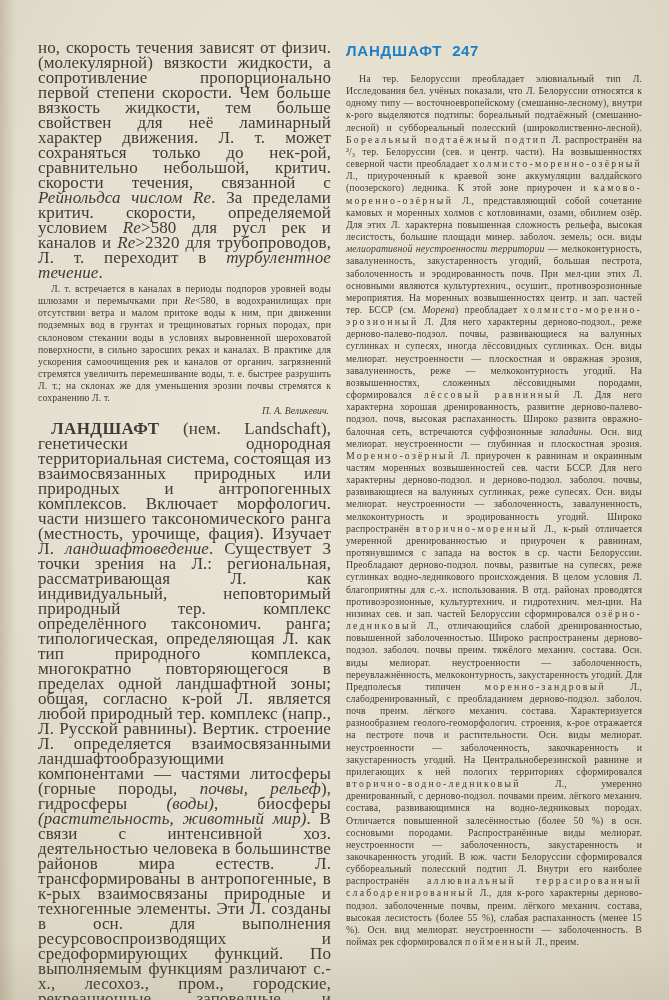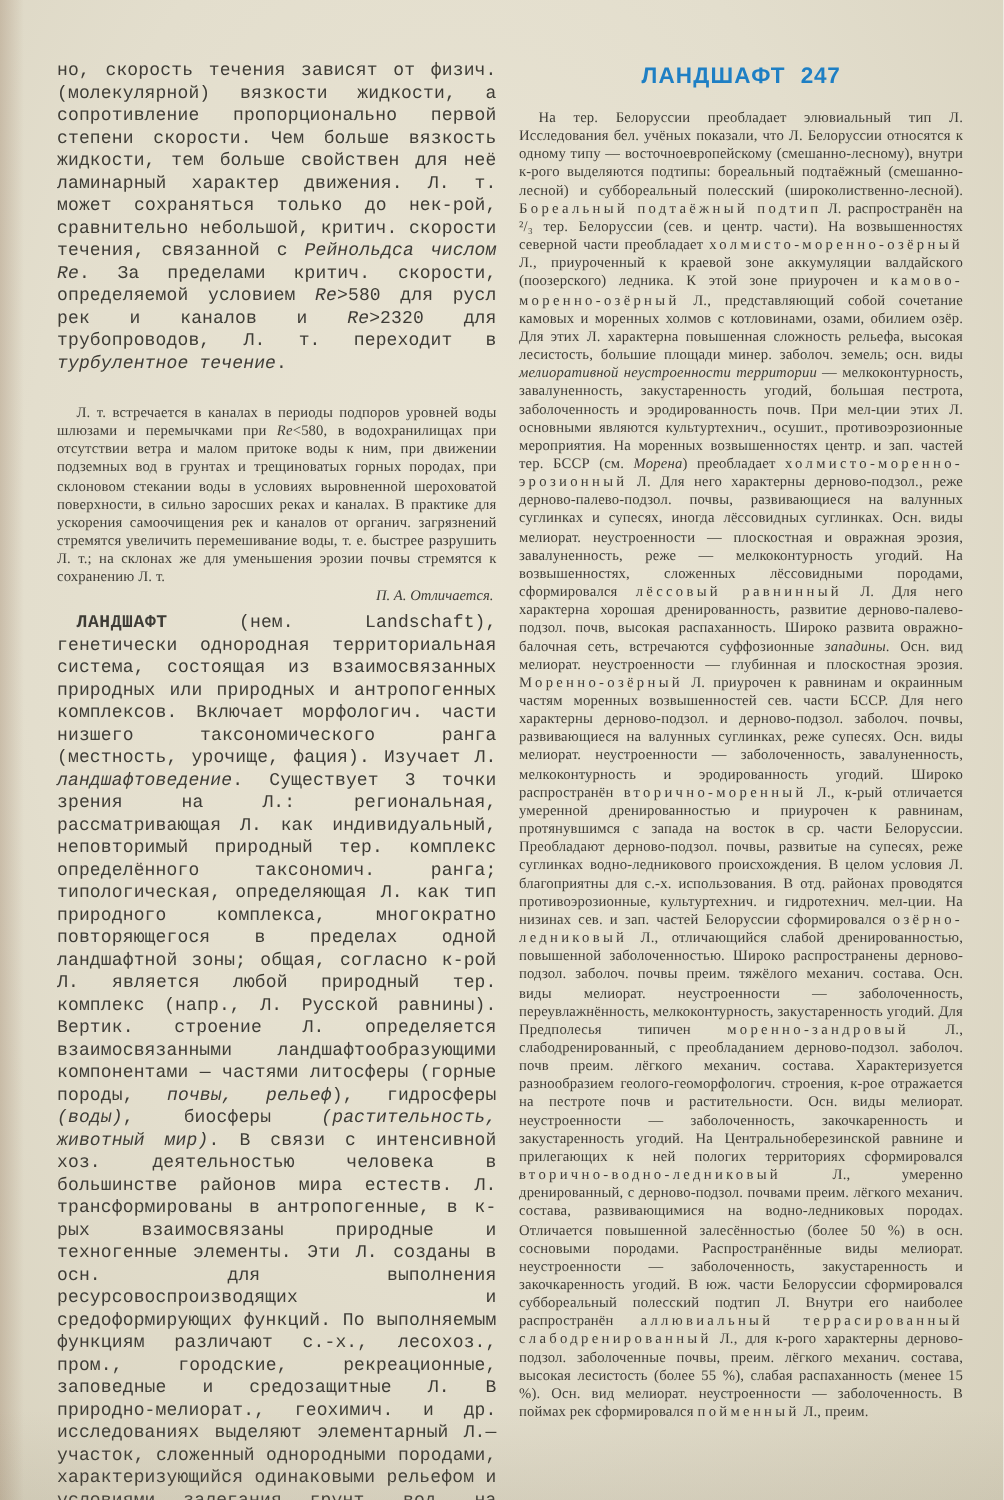--- a/index.html
+++ b/index.html
@@ -17,59 +17,58 @@
   }
   body::after{ 
     content:"";position:absolute;left:0;right:0;bottom:0;height:60px;
     background:linear-gradient(0deg, rgba(120,110,85,0.10), rgba(120,110,85,0));
     pointer-events:none;
   }
   .col{position:absolute;top:40px;}
   .col-left{left:38px;width:293px;}
   .col-right{left:346px;width:296px;}
   .body-text{
-    font-size:12px;line-height:15px;text-align:justify;
+    font-size:17px;line-height:15px;text-align:justify;
     letter-spacing:0.1px;
-    font-family:Liberation Mono, monospace;
   }
   .petit{
     font-size:9.8px;line-height:12.15px;text-align:justify;
     letter-spacing:0.1px;
   }
   p{margin:0;}
   .indent{text-indent:13px;}
-  .gap-top{margin-top:20px;}
+  .gap-top{margin-top:3px;}
   .sig{
     font-size:9.8px;line-height:12.15px;text-align:right;
     font-style:italic;margin:0 2px 4px 0;
   }
   .i{font-style:italic;}
   .b{font-weight:bold;letter-spacing:0.4px;}
   .sp{letter-spacing:2.2px;font-family:Liberation Serif, serif;}
   .page-header{
-    text-align:center;
+    text-align:left;
     font-family:"Liberation Sans", sans-serif;
     font-weight:bold;
     color:#1e7fc4;
     font-size:15px;line-height:17px;
     letter-spacing:0.8px;
     margin:2px 0 14px 0;
     white-space:nowrap;
   }
   .page-header .num{margin-left:10px;letter-spacing:0.5px;}
 </style>
 </head>
 <body>
 
 <div class="col col-left">
   <p class="body-text"><span>но, скорость течения зависят от физич. (молекулярной) вязкости жидкости, а сопротивление пропорционально первой степени скорости. Чем больше вязкость жидкости, тем больше свойствен для неё ламинарный характер движения. Л. т. может сохраняться только до нек-рой, сравнительно небольшой, критич. скорости течения, связанной с </span><span class="i">Рейнольдса числом Re</span><span>. За пределами критич. скорости, определяемой условием </span><span class="i">Re</span><span>&gt;580 для русл рек и каналов и </span><span class="i">Re</span><span>&gt;2320 для трубопроводов, Л. т. переходит в </span><span class="i">турбулентное течение</span><span>.</span></p>
 
   <p class="petit indent gap-top"><span>Л. т. встречается в каналах в периоды подпоров уровней воды шлюзами и перемычками при </span><span class="i">Re</span><span>&lt;580, в водохранилищах при отсутствии ветра и малом притоке воды к ним, при движении подземных вод в грунтах и трещиноватых горных породах, при склоновом стекании воды в условиях выровненной шероховатой поверхности, в сильно заросших реках и каналах. В практике для ускорения самоочищения рек и каналов от органич. загрязнений стремятся увеличить перемешивание воды, т. е. быстрее разрушить Л. т.; на склонах же для уменьшения эрозии почвы стремятся к сохранению Л. т.</span></p>
 
-  <p class="sig">П. А. Отличается.</p>
+  <p class="sig">П. А. Великевич.</p>
 
   <p class="body-text indent"><span class="b">ЛАНДШАФТ</span><span> (нем. Landschaft), генетически однородная территориальная система, состоящая из взаимосвязанных природных или природных и антропогенных комплексов. Включает морфологич. части низшего таксономического ранга (местность, урочище, фация). Изучает Л. </span><span class="i">ландшафтоведение</span><span>. Существует 3 точки зрения на Л.: региональная, рассматривающая Л. как индивидуальный, неповторимый природный тер. комплекс определённого таксономич. ранга; типологическая, определяющая Л. как тип природного комплекса, многократно повторяющегося в пределах одной ландшафтной зоны; общая, согласно к-рой Л. является любой природный тер. комплекс (напр., Л. Русской равнины). Вертик. строение Л. определяется взаимосвязанными ландшафтообразующими компонентами — частями литосферы (горные породы, </span><span class="i">почвы, рельеф</span><span>), гидросферы </span><span class="i">(воды)</span><span>, биосферы </span><span class="i">(растительность, животный мир)</span><span>. В связи с интенсивной хоз. деятельностью человека в большинстве районов мира естеств. Л. трансформированы в антропогенные, в к-рых взаимосвязаны природные и техногенные элементы. Эти Л. созданы в осн. для выполнения ресурсовоспроизводящих и средоформирующих функций. По выполняемым функциям различают с.-х., лесохоз., пром., городские, рекреационные, заповедные и средозащитные Л. В природно-мелиорат., геохимич. и др. исследованиях выделяют элементарный Л.— участок, сложенный однородными породами, характеризующийся одинаковыми рельефом и условиями залегания грунт. вод, на территории к-рого сохраняется одинаковый характер растит. ассоциаций и один тип почв. Для мелиорат. целей используют разделение элементарных Л. на 3 типа: элювиальные (формируются на возвышенных элементах рельефа, в них преобладают процессы выноса вещества с водными потоками и перемещения твёрдых частиц сверху вниз), субаквальные (формируются в понижениях рельефа, в них преобладают процессы накопления вещества </span><span class="i">наносами</span><span>), супераквальные (занимают промежуточ. положение, в них происходит и поступление, и вынос вещества).</span></p>
 </div>
 
 <div class="col col-right">
   <div class="page-header">
     <span class="ttl">ЛАНДШАФТ</span><span class="num">247</span>
   </div>
 
   <p class="petit indent"><span>На тер. Белоруссии преобладает элювиальный тип Л. Исследования бел. учёных показали, что Л. Белоруссии относятся к одному типу — восточноевропейскому (смешанно-лесному), внутри к-рого выделяются подтипы: бореальный подтаёжный (смешанно-лесной) и суббореальный полесский (широколиственно-лесной). </span><span class="sp">Бореальный подтаёжный подтип</span><span> Л. распространён на ²/₃ тер. Белоруссии (сев. и центр. части). На возвышенностях северной части преобладает </span><span class="sp">холмисто-моренно-озёрный</span><span> Л., приуроченный к краевой зоне аккумуляции валдайского (поозерского) ледника. К этой зоне приурочен и </span><span class="sp">камово-моренно-озёрный</span><span> Л., представляющий собой сочетание камовых и моренных холмов с котловинами, озами, обилием озёр. Для этих Л. характерна повышенная сложность рельефа, высокая лесистость, большие площади минер. заболоч. земель; осн. виды </span><span class="i">мелиоративной неустроенности территории</span><span> — мелкоконтурность, завалуненность, закустаренность угодий, большая пестрота, заболоченность и эродированность почв. При мел-ции этих Л. основными являются культуртехнич., осушит., противоэрозионные мероприятия. На моренных возвышенностях центр. и зап. частей тер. БССР (см. </span><span class="i">Морена</span><span>) преобладает </span><span class="sp">холмисто-моренно-эрозионный</span><span> Л. Для него характерны дерново-подзол., реже дерново-палево-подзол. почвы, развивающиеся на валунных суглинках и супесях, иногда лёссовидных суглинках. Осн. виды мелиорат. неустроенности — плоскостная и овражная эрозия, завалуненность, реже — мелкоконтурность угодий. На возвышенностях, сложенных лёссовидными породами, сформировался </span><span class="sp">лёссовый равнинный</span><span> Л. Для него характерна хорошая дренированность, развитие дерново-палево-подзол. почв, высокая распаханность. Широко развита овражно-балочная сеть, встречаются суффозионные </span><span class="i">западины</span><span>. Осн. вид мелиорат. неустроенности — глубинная и плоскостная эрозия. </span><span class="sp">Моренно-озёрный</span><span> Л. приурочен к равнинам и окраинным частям моренных возвышенностей сев. части БССР. Для него характерны дерново-подзол. и дерново-подзол. заболоч. почвы, развивающиеся на валунных суглинках, реже супесях. Осн. виды мелиорат. неустроенности — заболоченность, завалуненность, мелкоконтурность и эродированность угодий. Широко распространён </span><span class="sp">вторично-моренный</span><span> Л., к-рый отличается умеренной дренированностью и приурочен к равнинам, протянувшимся с запада на восток в ср. части Белоруссии. Преобладают дерново-подзол. почвы, развитые на супесях, реже суглинках водно-ледникового происхождения. В целом условия Л. благоприятны для с.-х. использования. В отд. районах проводятся противоэрозионные, культуртехнич. и гидротехнич. мел-ции. На низинах сев. и зап. частей Белоруссии сформировался </span><span class="sp">озёрно-ледниковый</span><span> Л., отличающийся слабой дренированностью, повышенной заболоченностью. Широко распространены дерново-подзол. заболоч. почвы преим. тяжёлого механич. состава. Осн. виды мелиорат. неустроенности — заболоченность, переувлажнённость, мелкоконтурность, закустаренность угодий. Для Предполесья типичен </span><span class="sp">моренно-зандровый</span><span> Л., слабодренированный, с преобладанием дерново-подзол. заболоч. почв преим. лёгкого механич. состава. Характеризуется разнообразием геолого-геоморфологич. строения, к-рое отражается на пестроте почв и растительности. Осн. виды мелиорат. неустроенности — заболоченность, закочкаренность и закустаренность угодий. На Центральноберезинской равнине и прилегающих к ней пологих территориях сформировался </span><span class="sp">вторично-водно-ледниковый</span><span> Л., умеренно дренированный, с дерново-подзол. почвами преим. лёгкого механич. состава, развивающимися на водно-ледниковых породах. Отличается повышенной залесённостью (более 50 %) в осн. сосновыми породами. Распространённые виды мелиорат. неустроенности — заболоченность, закустаренность и закочкаренность угодий. В юж. части Белоруссии сформировался суббореальный полесский подтип Л. Внутри его наиболее распространён </span><span class="sp">аллювиальный террасированный слабодренированный</span><span> Л., для к-рого характерны дерново-подзол. заболоченные почвы, преим. лёгкого механич. состава, высокая лесистость (более 55 %), слабая распаханность (менее 15 %). Осн. вид мелиорат. неустроенности — заболоченность. В поймах рек сформировался </span><span class="sp">пойменный</span><span> Л., преим.</span></p>

